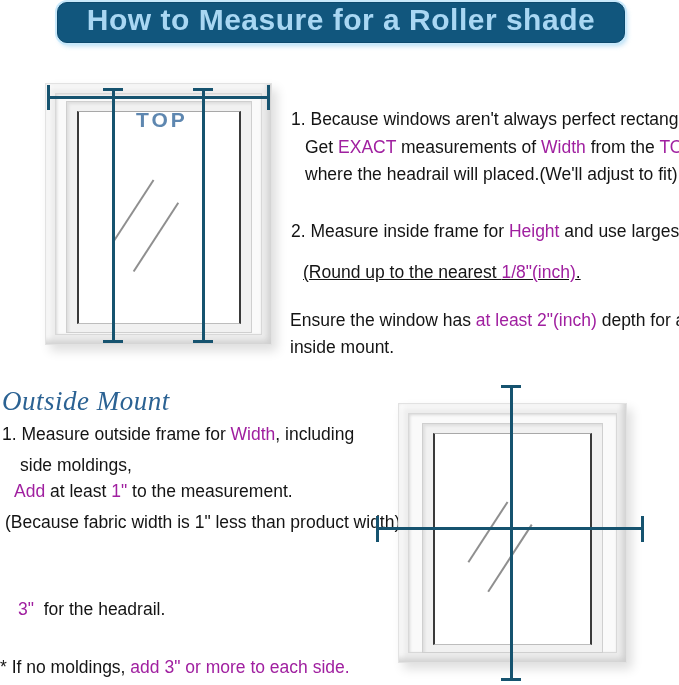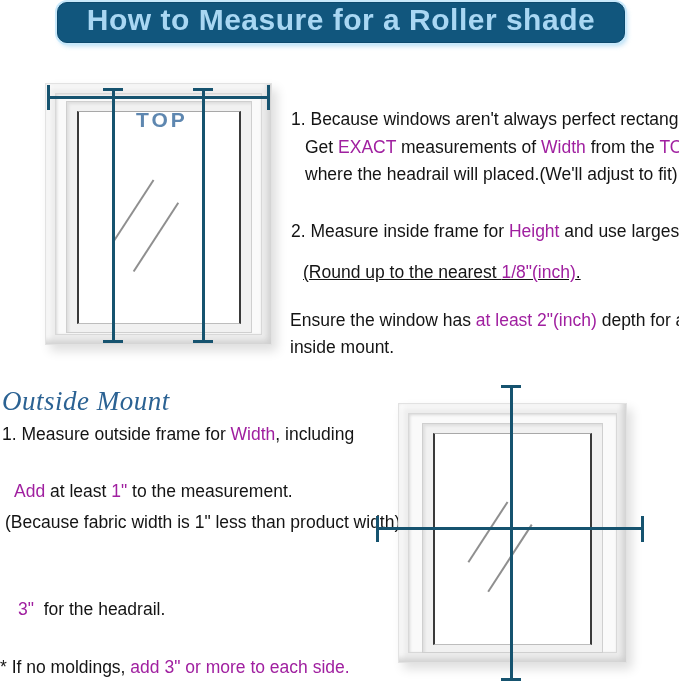--- a/index.html
+++ b/index.html
@@ -111,20 +111,21 @@
 
   <div class="txt" style="left:291px;top:221px;"><span>2. Measure inside frame for </span><span class="accent">Height</span><span> and use largest number</span></div>
   <div class="txt" style="left:303px;top:262px;text-decoration:underline;"><span>(Round up to the nearest </span><span class="accent">1/8"(inch)</span><span>.</span></div>
 
   <div class="txt" style="left:290px;top:310px;"><span>Ensure the window has </span><span class="accent">at least 2"(inch)</span><span> depth for an</span></div>
   <div class="txt" style="left:290px;top:337px;"><span>inside mount.</span></div>
 
   <div class="mount-heading" style="left:2px;top:386px;">Outside Mount</div>
 
   <div class="txt" style="left:2px;top:424px;"><span>1. Measure outside frame for </span><span class="accent">Width</span><span>, including</span></div>
+  <div class="txt" style="left:20px;top:455px;"><span>side moldings,</span></div>
   <div class="txt" style="left:14px;top:481px;"><span class="accent">Add</span><span> at least </span><span class="accent">1"</span><span> to the measurement.</span></div>
   <div class="txt" style="left:5px;top:512px;"><span>(Because fabric width is 1" less than product width)</span></div>
 
   <div class="txt" style="left:18px;top:599px;"><span class="accent">3"</span><span>  for the headrail.</span></div>
 
   <div class="txt" style="left:0px;top:657px;"><span>* If no moldings, </span><span class="accent">add 3" or more to each side.</span></div>
 
   <div class="window win2">
     <div class="w-outer"></div>
     <div class="w-frame"></div>

